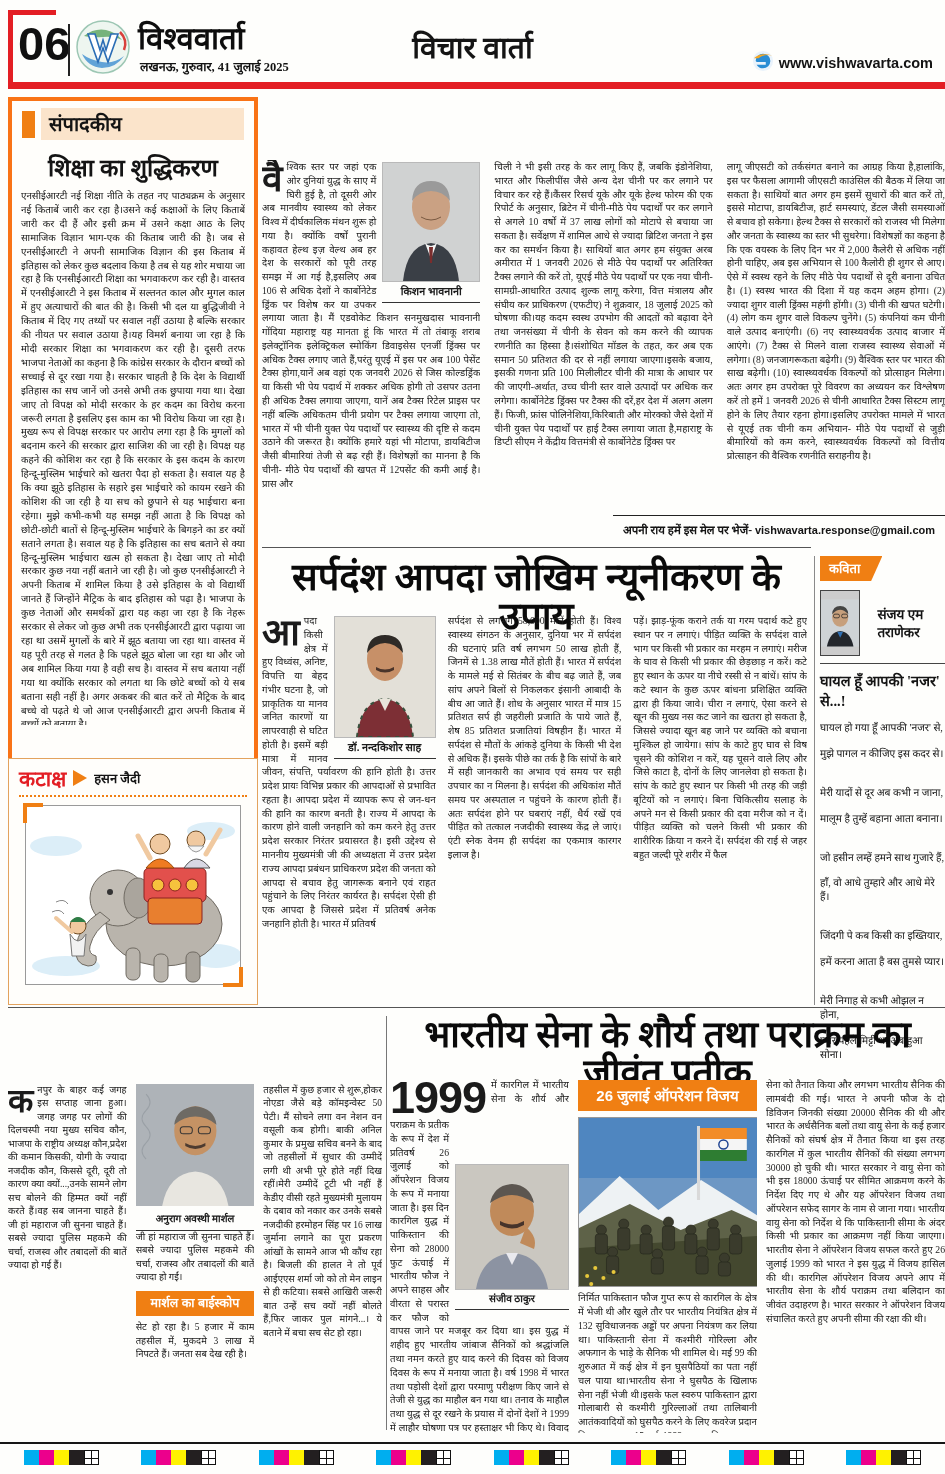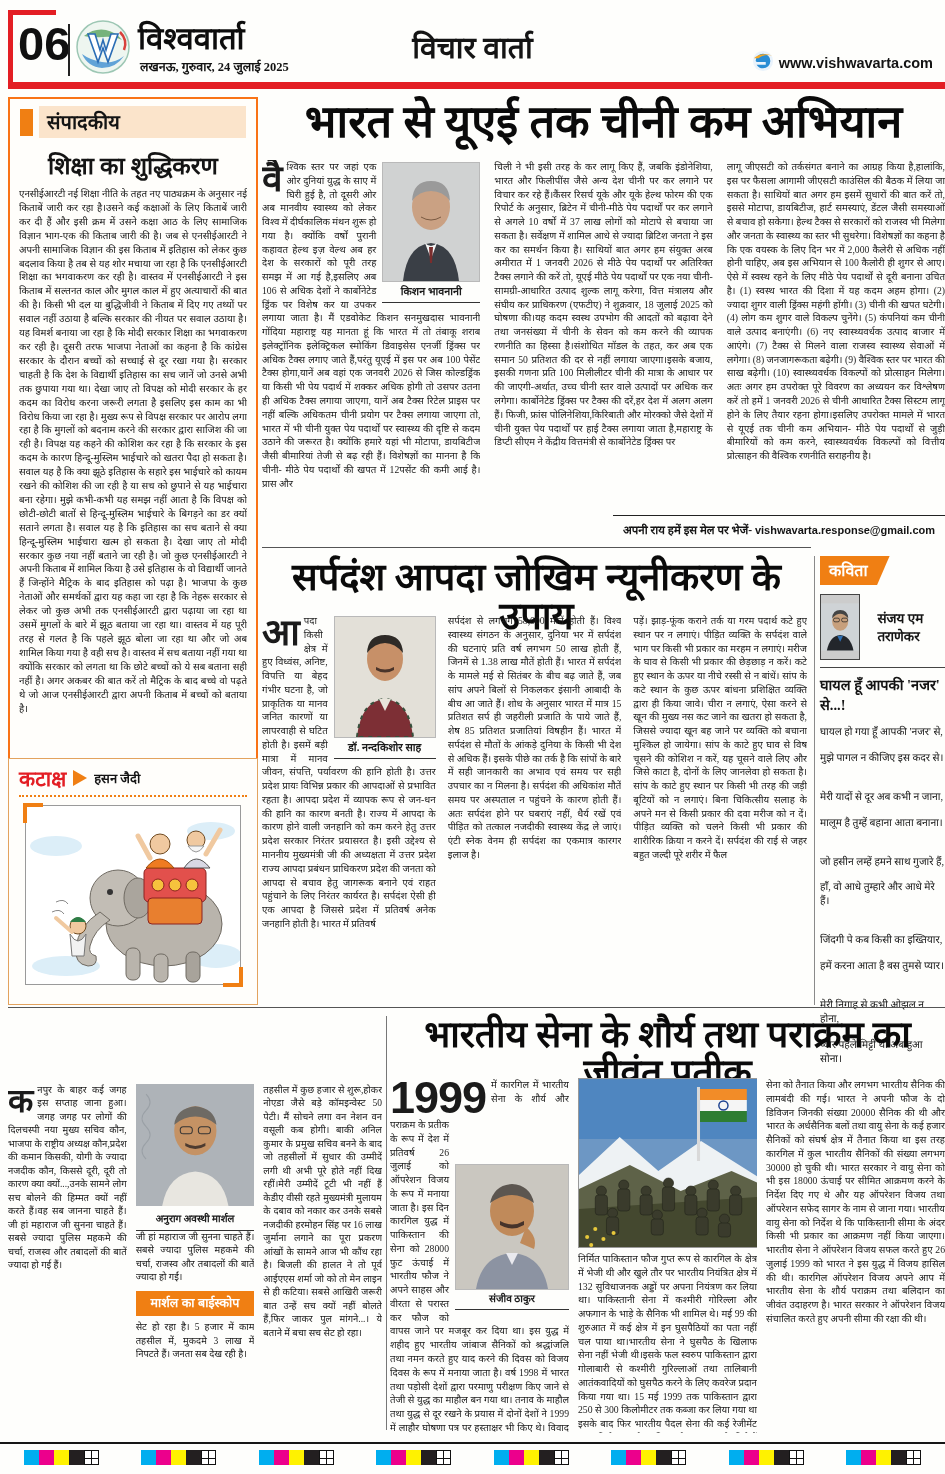--- a/index.html
+++ b/index.html
@@ -25,21 +25,21 @@
   .cols{display:flex;}
   .col{flex:1;overflow:hidden;text-align:justify;font-size:9.7px;line-height:1.42;color:#1b1b1b;}
   .dropcap{float:left;font-size:37px;line-height:36px;font-weight:800;margin:1px 4px 0 0;}
   figure{margin:0;}
   .portrait-fig{float:right;margin:2px 0 3px 6px;}
   .portrait-fig svg{display:block;border:1px solid #b9b9b9;background:#ddd;}
   .pcap{display:block;text-align:center;font-weight:800;font-size:10.8px;padding:2px 0 3px;
         border-bottom:1.5px solid #333;}
 
   
-  .edit-box{left:8px;top:97px;width:250px;height:775px;border:2px solid #f97316;background:#fffefb;box-sizing:border-box;}
+  .edit-box{left:8px;top:97px;width:250px;height:775px;border:4px solid #f97316;background:#fffefb;box-sizing:border-box;}
   .edit-head{display:flex;align-items:center;margin:7px 10px 0;}
   .edit-marker{width:13px;height:27px;background:var(--orange,#f07f13);margin-right:6px;}
   .edit-label-bg{flex:1;background:var(--peach,#fbe4cb);padding:2px 8px 3px;}
   .edit-label{font-size:20px;font-weight:800;}
   .edit-title{text-align:center;font-size:24px;font-weight:800;margin:10px 6px 6px;}
   .edit-body{margin:0 9px;height:536px;overflow:hidden;text-align:justify;font-size:9.8px;line-height:1.42;}
 
   
   .cartoon-box{left:8px;top:758px;width:250px;height:247px;border:1px solid #e3a35e;background:#fffefb;box-sizing:border-box;}
   .cartoon-head{display:flex;align-items:center;gap:7px;margin:5px 10px 0;padding-bottom:3px;
@@ -62,21 +62,21 @@
   .feedback .mail{font-family:"Liberation Sans",sans-serif;font-size:11px;}
 
   
   .snake{left:262px;top:547px;width:549px;height:458px;border-top:1.5px solid #555;box-sizing:border-box;}
   .snake .headline{font-size:38px;margin:10px 0 14px;}
   .snake .cols{position:absolute;top:66px;left:0;right:4px;bottom:0;gap:12px;}
   .vrule-poem{left:814px;top:556px;width:1px;height:449px;background:#8a8a8a;}
 
   
   .poem{left:820px;top:556px;width:125px;height:449px;}
-  .poem-label{display:inline-block;background:var(--orange,#f07f13);color:#fff;font-weight:800;font-size:16px;
+  .poem-label{display:inline-block;background:var(--orange,#f07f13);color:#fff;font-weight:800;font-size:13px;
               padding:3px 22px 4px 9px;clip-path:polygon(0 0,100% 0,82% 100%,0 100%);}
   .poet{display:flex;gap:17px;margin-top:9px;}
   .poet svg{border:1px solid #444;background:#ccc;display:block;}
   .poet-name{font-size:13.5px;font-weight:800;line-height:1.3;padding-top:16px;}
   .poem-hr{border:none;border-top:1.5px solid #444;margin:7px 0 6px;}
   .poem-title{font-size:14.5px;font-weight:800;margin:0 0 11px;}
   .poem ul{margin:0;padding:0;list-style:none;}
   .poem li{font-size:10.3px;line-height:1.35;margin-bottom:12px;}
   .poem li:nth-child(even){margin-bottom:25px;}
 
@@ -125,21 +125,21 @@
     <svg viewBox="0 0 54 54" width="54" height="54">
       <circle cx="27" cy="27" r="26" fill="#eef6f0" stroke="#9dc7b4" stroke-width="1.5"></circle>
       <path d="M8 16 Q18 8 30 10 Q40 12 46 20 Q38 16 27 17 Q15 18 8 16Z" fill="#57a35e" opacity="0.8"></path>
       <path d="M6 34 Q14 40 26 42 Q38 44 48 36 Q40 48 26 48 Q12 47 6 34Z" fill="#3d8fd1" opacity="0.8"></path>
       <path d="M12 14 L22 42 L27 28 L32 42 L42 14 L35 14 L30 30 L27 20 L24 30 L19 14Z" fill="#ffffff" stroke="#2a6db5" stroke-width="1.6"></path>
       <path d="M44 12 Q52 20 48 30" fill="none" stroke="#d8413c" stroke-width="2.5"></path>
     </svg>
   </div>
 
   <div class="abs masthead">विश्ववार्ता</div>
-  <div class="abs dateline">लखनऊ,   गुरुवार, 24 जुलाई 2025</div>
+  <div class="abs dateline">लखनऊ,   गुरुवार, 41 जुलाई 2025</div>
   <div class="abs section-title">विचार वार्ता</div>
 
   <div class="abs website">
     <span>
       <svg viewBox="0 0 24 24" width="22" height="22">
         <circle cx="12" cy="12" r="11" fill="#eaf3fb"></circle>
         <path d="M4 12a8 8 0 1 1 8 8c-3 0-5.5-1.5-7-4h10v-3H5.2A8 8 0 0 1 4 12z" fill="#2a8dd4"></path>
         <path d="M2 9 Q10 2 22 6 Q14 4 7 9Z" fill="#f5a623"></path>
       </svg>
     </span>
@@ -204,21 +204,20 @@
         <circle cx="52" cy="120" r="8" fill="#f0c9a0" stroke="#6f4a21"></circle>
         <path d="M44 116 Q52 106 60 116Z" fill="#2e7d46"></path>
         <path d="M44 128 Q52 142 60 128 L58 150 L46 150Z" fill="#f2f2f2" stroke="#777"></path>
         <path d="M46 126 L30 112" stroke="#f0c9a0" stroke-width="4" stroke-linecap="round"></path>
         <path d="M30 96 Q38 92 42 98 M26 106 Q34 102 38 108" stroke="#888" fill="none"></path>
       </svg>
     </div>
   </aside>
 
   <section class="abs main-art">
-    <h1 class="headline">भारत से यूएई तक चीनी कम अभियान</h1>
     <div class="cols">
       <div class="col">
         <figure class="portrait-fig">
           <svg viewBox="0 0 96 118" width="96" height="118">
             <rect width="96" height="118" fill="#d7d7d3"></rect>
             <rect width="96" height="118" fill="#c9cdd2" opacity="0.5"></rect>
             <ellipse cx="48" cy="44" rx="19" ry="23" fill="#caa183"></ellipse>
             <path d="M29 38 Q30 18 48 18 Q66 18 67 38 Q60 28 48 28 Q36 28 29 38Z" fill="#9a9a9a"></path>
             <path d="M38 54 Q48 60 58 54" stroke="#7a5a42" fill="none"></path>
             <path d="M20 118 Q24 82 48 80 Q72 82 76 118Z" fill="#3a3f46"></path>
@@ -350,20 +349,21 @@
             <path d="M44 56 Q56 63 68 56 L68 60 Q56 67 44 60Z" fill="#46332a"></path>
             <path d="M70 62 Q82 72 78 84 L64 78Z" fill="#c08a5a"></path>
             <path d="M20 124 Q26 90 56 88 Q86 90 92 124Z" fill="#8c93a2"></path>
             <path d="M50 88 L56 100 L62 88Z" fill="#e9e9ee"></path>
           </svg>
           <figcaption class="pcap" style="font-size:10.2px;">संजीव ठाकुर</figcaption>
         </figure>
         <span>में कारगिल में भारतीय सेना के शौर्य और पराक्रम के प्रतीक के रूप में देश में प्रतिवर्ष 26 जुलाई को ऑपरेशन विजय के रूप में मनाया जाता है। इस दिन कारगिल युद्ध में पाकिस्तान की सेना को 28000 फुट ऊंचाई में भारतीय फौज ने अपने साहस और वीरता से परास्त कर फौज को वापस जाने पर मजबूर कर दिया था। इस युद्ध में शहीद हुए भारतीय जांबाज सैनिकों को श्रद्धांजलि तथा नमन करते हुए याद करने की दिवस को विजय दिवस के रूप में मनाया जाता है। वर्ष 1998 में भारत तथा पड़ोसी देशों द्वारा परमाणु परीक्षण किए जाने से तेजी से युद्ध का माहौल बन गया था। तनाव के माहौल तथा युद्ध से दूर रखने के प्रयास में दोनों देशों ने 1999 में लाहौर घोषणा पत्र पर हस्ताक्षर भी किए थे। विवाद की शुरुआत पाकिस्तान द्वारा कारगिल क्षेत्र में नियंत्रण रेखा के पार पहाड़ियों पर कब्जा जमाने के कारण हुई। 3 मई 1999 को कारगिल क्षेत्र की इन पहाड़ियों को पाकिस्तान सेना से मुक्त करने के लिए यह युद्ध लगभग 60 दिनों तक जारी रहा और भारतीय सेना ने कारगिल की पहाड़ियों में विजय हासिल कर उस क्षेत्र को मुक्त कर भगा दिया। इस युद्ध में बड़ी संख्या में पाकिस्तानी सैनिकों की मौत हुई।</span>
       </div>
       <div class="col">
+        <span class="banner vijay">26 जुलाई ऑपरेशन विजय</span>
         <figure class="army-photo-fig">
           <svg viewBox="0 0 176 168" width="100%" height="168" preserveAspectRatio="none">
             <rect width="176" height="110" fill="#4f86c0"></rect>
             <rect y="60" width="176" height="60" fill="#6d97c4"></rect>
             <path d="M0 96 L40 58 L78 92 L120 62 L176 98 L176 168 L0 168Z" fill="#eef2f4"></path>
             <path d="M0 110 L50 86 L100 112 L150 92 L176 104 L176 168 L0 168Z" fill="#5e6248"></path>
             <path d="M0 130 L176 118 L176 168 L0 168Z" fill="#44482f"></path>
 
             <rect x="116" y="8" width="3" height="74" fill="#d9d9d9"></rect>
             <rect x="119" y="10" width="46" height="11" fill="#f28c28"></rect>

